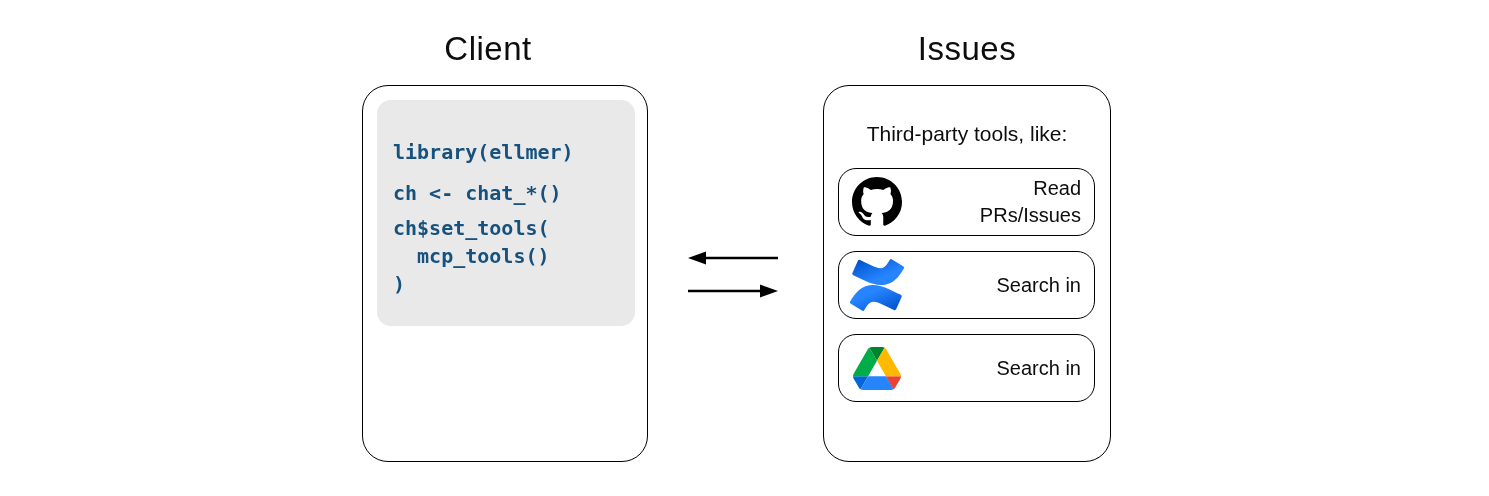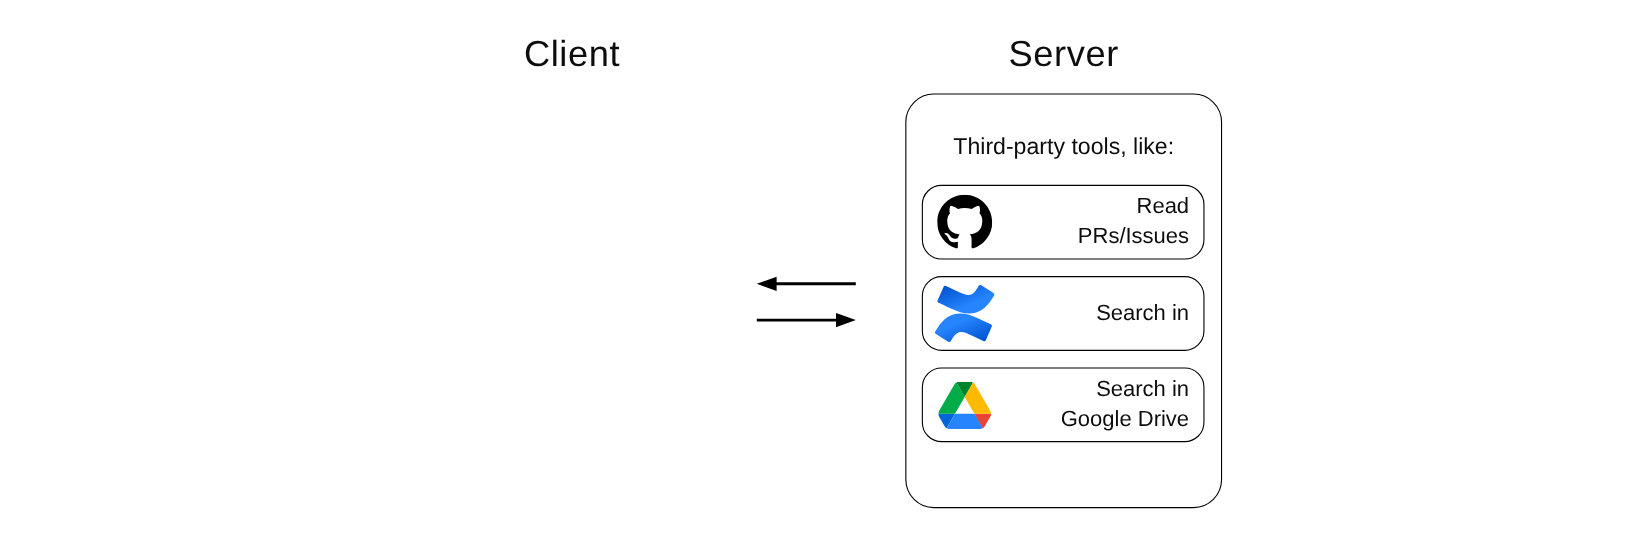--- a/index.html
+++ b/index.html
@@ -20,21 +20,21 @@
     position: absolute;
     top: 28px;
     height: 42px;
     line-height: 42px;
     text-align: center;
     font-size: 33px;
     font-weight: 500;
     letter-spacing: 0.5px;
     color: #0d0d0d;
   }
-  #client-title { left: 377px; width: 286px; }
+  #client-title { left: 345px; width: 286px; }
   #server-title { left: 823px; width: 288px; }
 
   .outer-box {
     position: absolute;
     top: 85px;
     height: 377px;
     border: 1.6px solid #000;
     border-radius: 26px;
     background: #ffffff;
     box-sizing: border-box;
@@ -115,22 +115,31 @@
     width: 114px;
     height: 64px;
   }
 </style>
 </head>
 <body>
 
 <div class="canvas">
 
   <div class="panel-title" id="client-title">Client</div>
-  <div class="panel-title" id="server-title">Server</div>
-
+  <div class="panel-title" id="server-title">Issues</div>
+
+  <div class="outer-box" id="client-box">
+    <div class="code-block">
+      <div class="code-line gap-lg">library(ellmer)</div>
+      <div class="code-line gap-md">ch &lt;- chat_*()</div>
+      <div class="code-line">ch$set_tools(</div>
+      <div class="code-line">  mcp_tools()</div>
+      <div class="code-line">)</div>
+    </div>
+  </div>
 
   <svg id="arrows-svg" viewBox="0 0 114 64" xmlns="http://www.w3.org/2000/svg">
 
     <g>
       <line x1="26" y1="15" x2="100" y2="15" stroke="#000" stroke-width="2.6"></line>
       <polygon points="10,15 28,8.5 28,21.5" fill="#000"></polygon>
     </g>
 
     <g>
       <line x1="10" y1="48" x2="84" y2="48" stroke="#000" stroke-width="2.6"></line>
@@ -182,18 +191,17 @@
           <path fill="#0066da" d="M6.6 66.85l3.85 6.65c.8 1.4 1.95 2.5 3.3 3.3l13.75-23.8H0c0 1.55.4 3.1 1.2 4.5z"></path>
           <path fill="#00ac47" d="M43.65 25L29.9 1.2c-1.35.8-2.5 1.9-3.3 3.3l-25.4 44A9.06 9.06 0 0 0 0 53h27.5z"></path>
           <path fill="#ea4335" d="M73.55 76.8c1.35-.8 2.5-1.9 3.3-3.3l1.6-2.75 7.65-13.25c.8-1.4 1.2-2.95 1.2-4.5h-27.5l5.85 11.5z"></path>
           <path fill="#00832d" d="M43.65 25L57.4 1.2C56.05.4 54.5 0 52.9 0H34.4c-1.6 0-3.15.45-4.5 1.2z"></path>
           <path fill="#2684fc" d="M59.8 53H27.5L13.75 76.8c1.35.8 2.9 1.2 4.5 1.2h50.8c1.6 0 3.15-.45 4.5-1.2z"></path>
           <path fill="#ffba00" d="M73.4 26.5l-12.7-22c-.8-1.4-1.95-2.5-3.3-3.3L43.65 25l16.15 28h27.45c0-1.55-.4-3.1-1.2-4.5z"></path>
         </svg>
       </span>
       <span class="tool-label">
         <div>Search in</div>
-        <div>Google Drive</div>
       </span>
     </div>
   </div>
 
 </div>
 
 </body></html>

